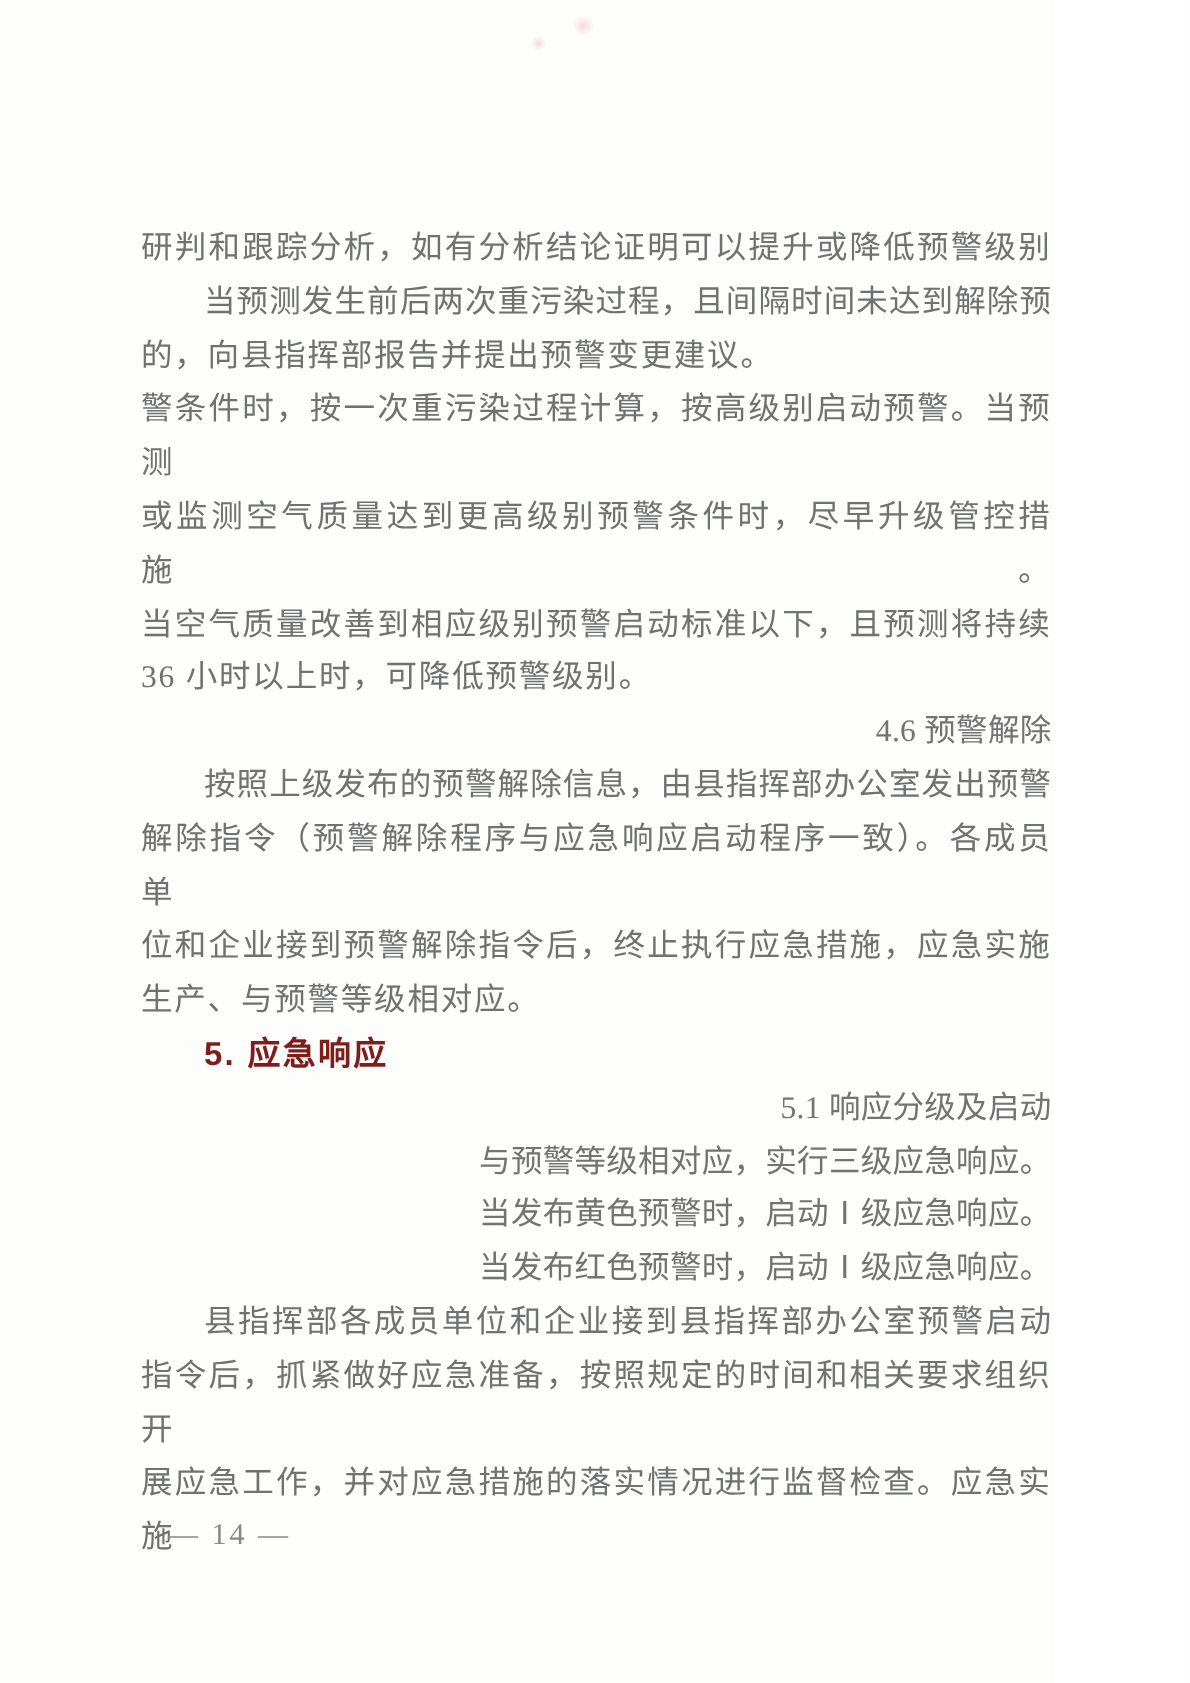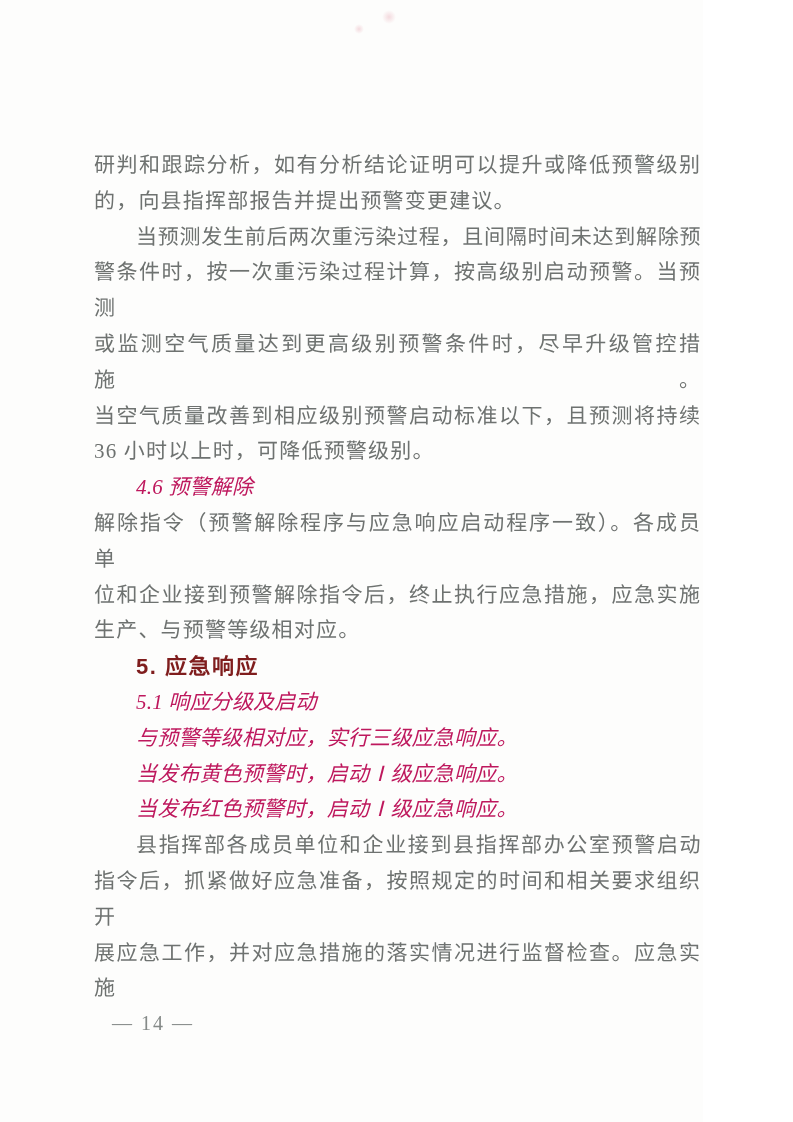--- a/index.html
+++ b/index.html
@@ -39,23 +39,23 @@
     white-space: normal;
     text-align: justify;
     text-align-last: justify;
     text-justify: inter-character;
     letter-spacing: 1.1px;
   }
   .ind { padding-left: 42px; }
   .j.ind { letter-spacing: 0.4px; }
   
   .kai {
-    font-style: italic;
     letter-spacing: 0.2px;
-    color: #be185d;
+    color: #737373;
+    text-align: right;
   }
   
   .hei {
     font-family: "Liberation Sans", sans-serif;
     font-weight: 700;
     font-style: normal;
     font-size: 22px;
     letter-spacing: 1.5px;
     color: #7f1d1d;
   }
@@ -70,27 +70,28 @@
 </head>
 <body>
 
 <div class="page">
 
   <div class="scan-artifact" style="left:382px; top:10px; width:14px; height:14px;"></div>
   <div class="scan-artifact" style="left:354px; top:24px; width:10px; height:10px;"></div>
 
   <div class="text-block">
     <div class="line j">研判和跟踪分析，如有分析结论证明可以提升或降低预警级别</div>
+    <div class="line j ind">当预测发生前后两次重污染过程，且间隔时间未达到解除预</div>
     <div class="line">的，向县指挥部报告并提出预警变更建议。</div>
-    <div class="line j ind">当预测发生前后两次重污染过程，且间隔时间未达到解除预</div>
     <div class="line j">警条件时，按一次重污染过程计算，按高级别启动预警。当预测</div>
     <div class="line j">或监测空气质量达到更高级别预警条件时，尽早升级管控措施。</div>
     <div class="line j">当空气质量改善到相应级别预警启动标准以下，且预测将持续</div>
     <div class="line">36 小时以上时，可降低预警级别。</div>
     <div class="line ind kai">4.6 预警解除</div>
+    <div class="line j ind">按照上级发布的预警解除信息，由县指挥部办公室发出预警</div>
     <div class="line j">解除指令（预警解除程序与应急响应启动程序一致）。各成员单</div>
     <div class="line j">位和企业接到预警解除指令后，终止执行应急措施，应急实施</div>
     <div class="line">生产、与预警等级相对应。</div>
     <div class="line ind hei">5. 应急响应</div>
     <div class="line ind kai">5.1 响应分级及启动</div>
     <div class="line ind kai">与预警等级相对应，实行三级应急响应。</div>
     <div class="line ind kai">当发布黄色预警时，启动Ⅰ级应急响应。</div>
     <div class="line ind kai">当发布红色预警时，启动Ⅰ级应急响应。</div>
     <div class="line j ind">县指挥部各成员单位和企业接到县指挥部办公室预警启动</div>
     <div class="line j">指令后，抓紧做好应急准备，按照规定的时间和相关要求组织开</div>

